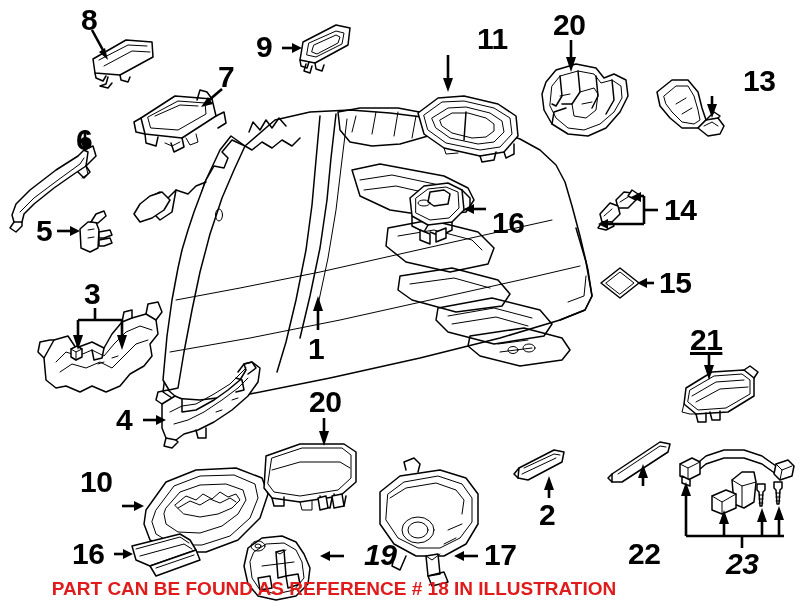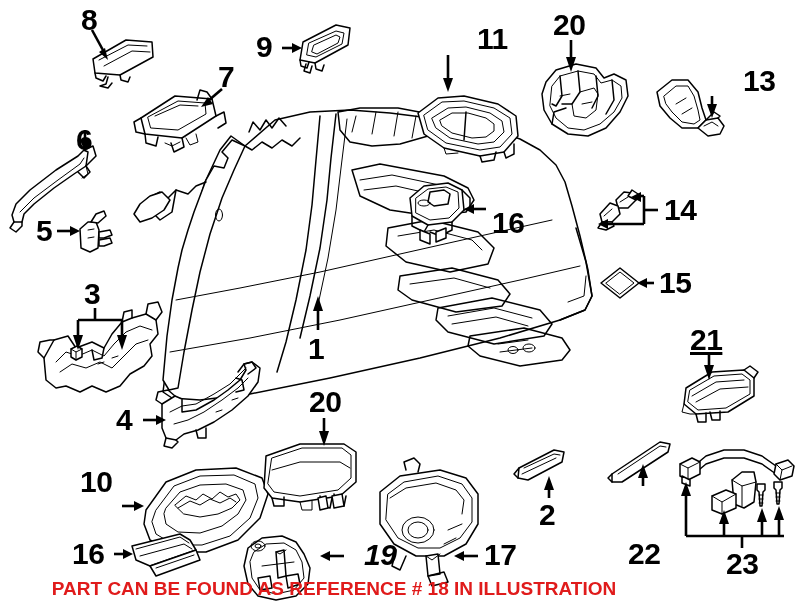--- a/index.html
+++ b/index.html
@@ -542,17 +542,17 @@
   <div class="callout-label" style="left:308px; top:334px;">1</div>
   <div class="callout-label" style="left:84px;  top:279px;">3</div>
   <div class="callout-label" style="left:116px; top:405px;">4</div>
   <div class="callout-label" style="left:309px; top:387px;">20</div>
   <div class="callout-label" style="left:80px;  top:467px;">10</div>
   <div class="callout-label" style="left:72px;  top:539px;">16</div>
   <div class="callout-label" style="left:364px; top:540px;font-style:italic;">19</div>
   <div class="callout-label" style="left:484px; top:540px;">17</div>
   <div class="callout-label" style="left:539px; top:500px;">2</div>
   <div class="callout-label" style="left:628px; top:502px;margin-top:37px;">22</div>
-  <div class="callout-label" style="left:726px; top:549px;">23</div>
+  <div class="callout-label" style="left:726px; top:549px;font-style:italic;">23</div>
 
   <div id="footer-note">PART CAN BE FOUND AS REFERENCE # 18 IN ILLUSTRATION</div>
 
 </div>
 
 </body></html>

